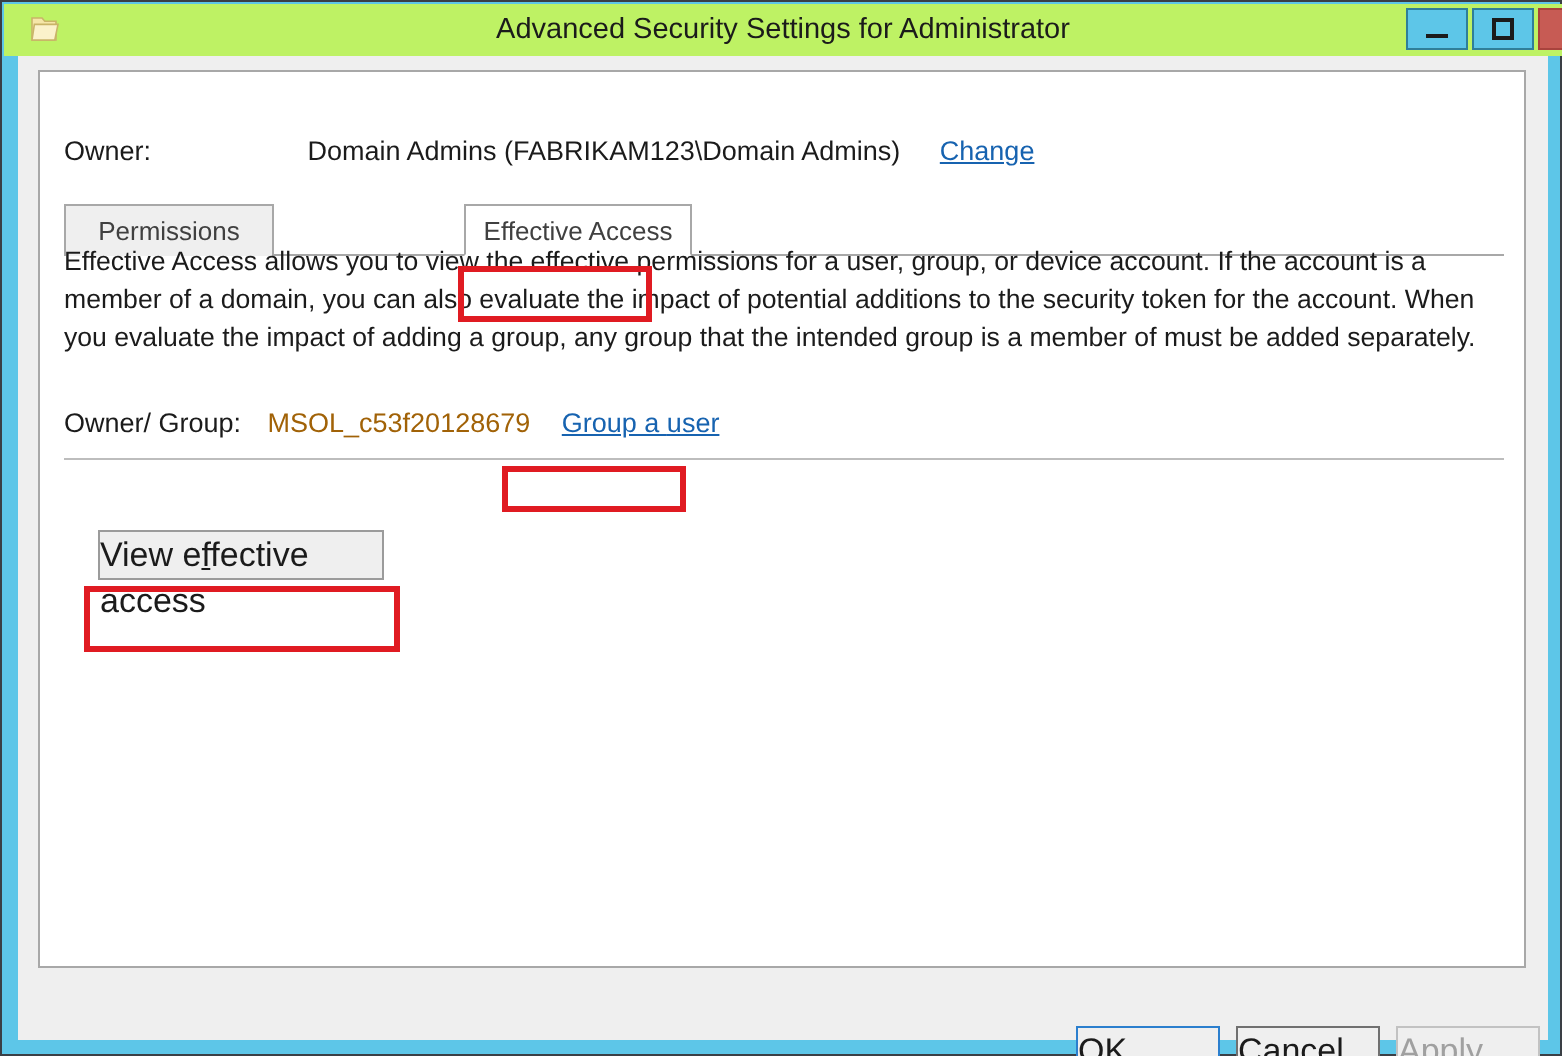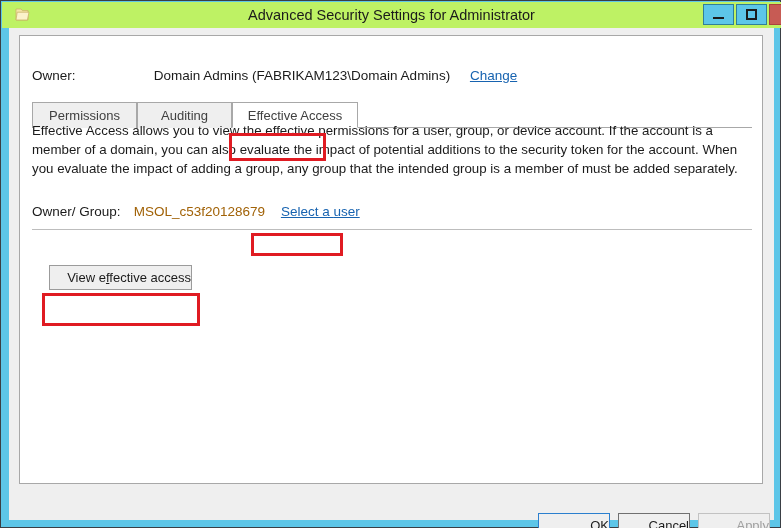--- a/index.html
+++ b/index.html
@@ -176,21 +176,21 @@
     border-bottom: none;
   }
   .tab.active {
     background: #ffffff;
     border: 1px solid #a8a8a8;
     border-bottom: 1px solid #ffffff;
     font-weight: normal;
   }
   #tab-permissions { left: 0px;   width: 105px; }
   #tab-auditing    { left: 105px; width: 95px;  }
-  #tab-effective   { left: 200px; width: 126px; }
+  #tab-effective   { left: 200px; width: 114px; }
 
   
   .description {
     position: absolute;
     left: 12px;
     top: 85px;
     width: 722px;
     font-size: 13.3px;
     color: #1b1b1b;
     line-height: 19px;
@@ -221,27 +221,27 @@
     left: 12px;
     top: 193px;
     width: 720px;
     height: 1px;
     background: #bdbdbd;
   }
 
   
   .btn {
     font-family: "Liberation Sans", sans-serif;
-    font-size: 13px;
+    font-size: 17px;
     color: #1b1b1b;
     background: #efefef;
     border: 1px solid #9b9b9b;
     box-sizing: border-box;
     cursor: default;
-    text-align: right;
+    text-align: left;
   }
   .view-btn {
     position: absolute;
     left: 29px;
     top: 229px;
     width: 143px;
     height: 25px;
     line-height: 23px;
   }
 
@@ -308,30 +308,29 @@
 
       <div class="owner-row">
         <span class="owner-label">Owner:</span>
         <span class="owner-value">Domain Admins (FABRIKAM123\Domain Admins)</span>
         <span class="link owner-change">Change</span>
       </div>
 
       <div class="tabstrip">
         <div class="tab-underline"></div>
         <div class="tab inactive" id="tab-permissions">Permissions</div>
-        <div class="tab inactive" id="tab-auditing">Auditing</div>
         <div class="tab active" id="tab-effective">Effective Access</div>
       </div>
 
       <div class="description">Effective Access allows you to view the effective permissions for a user, group, or device account. If the account is a member of a domain, you can also evaluate the impact of potential additions to the security token for the account. When you evaluate the impact of adding a group, any group that the intended group is a member of must be added separately.</div>
 
       <div class="usergroup-row">
         <span class="usergroup-label">Owner/ Group:</span>
         <span class="usergroup-value">MSOL_c53f20128679</span>
-        <span class="link usergroup-select"><span>Select a </span><span class="accel">u</span><span>ser</span></span>
+        <span class="link usergroup-select"><span>Group a </span><span class="accel">u</span><span>ser</span></span>
       </div>
       <div class="separator"></div>
 
       <div class="btn view-btn"><span>View e</span><span class="accel">f</span><span>fective access</span></div>
 
       <div class="redbox" id="redbox-tab"></div>
       <div class="redbox" id="redbox-select"></div>
       <div class="redbox" id="redbox-view"></div>
 
     </div>

